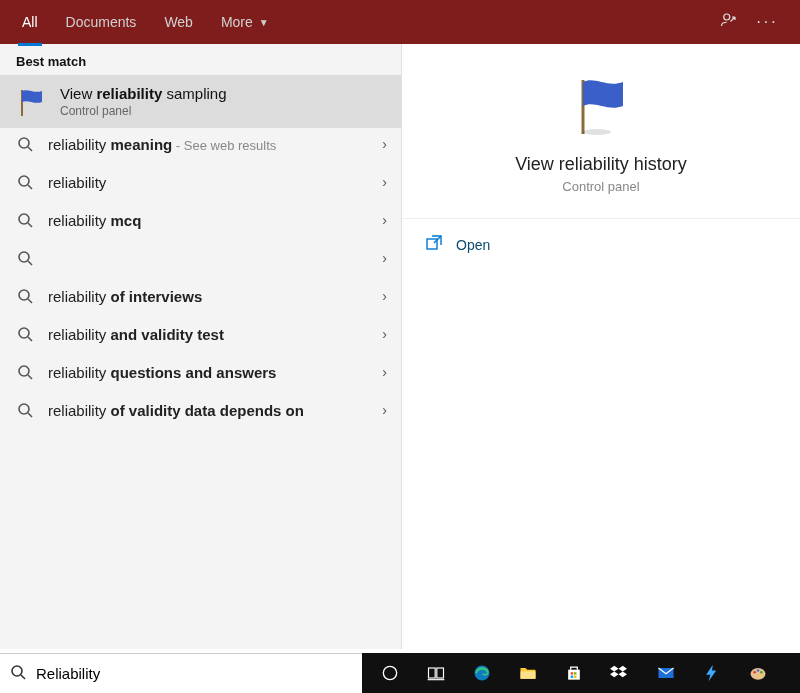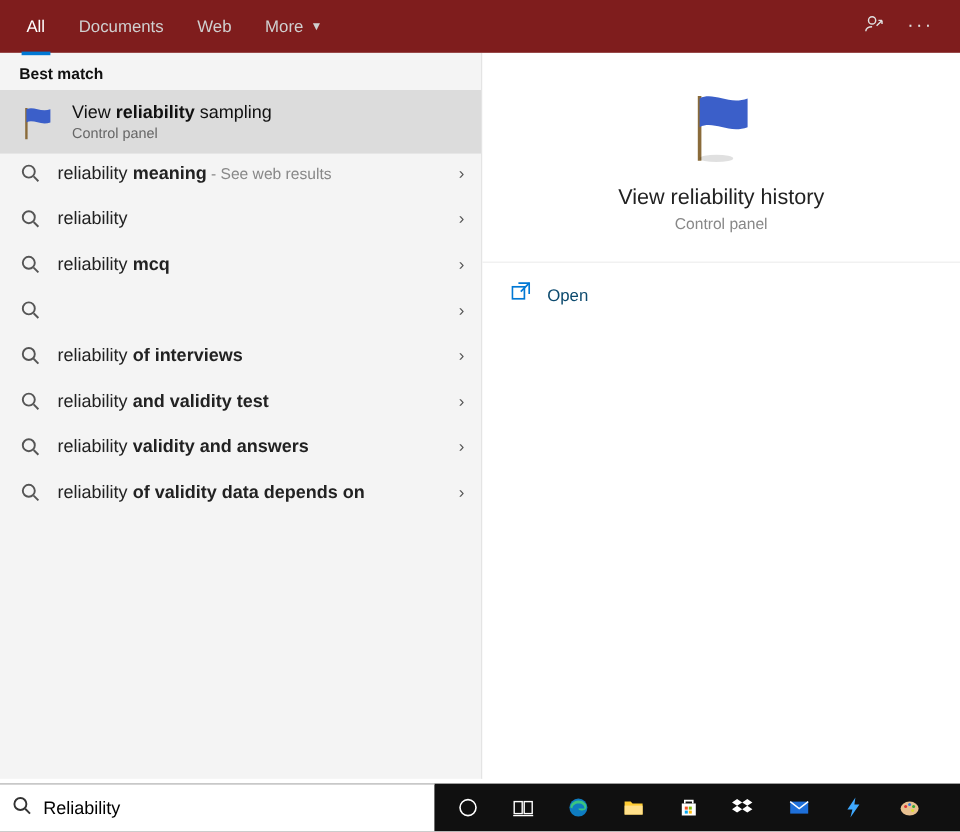--- a/index.html
+++ b/index.html
@@ -148,21 +148,21 @@
               <path d="M11 11l4 4"></path>
             </svg></span>
           <span class="label">reliability <b>and validity test</b></span>
           <span class="chevr">›</span>
         </div>
         <div class="webitem">
           <span class="searchicon"><svg width="16" height="16" viewBox="0 0 16 16" fill="none" stroke="#555" stroke-width="1.6">
               <circle cx="7" cy="7" r="5"></circle>
               <path d="M11 11l4 4"></path>
             </svg></span>
-          <span class="label">reliability <b>validity and answers</b></span>
+          <span class="label">reliability <b>questions and answers</b></span>
           <span class="chevr">›</span>
         </div>
         <div class="webitem">
           <span class="searchicon"><svg width="16" height="16" viewBox="0 0 16 16" fill="none" stroke="#555" stroke-width="1.6">
               <circle cx="7" cy="7" r="5"></circle>
               <path d="M11 11l4 4"></path>
             </svg></span>
           <span class="label">reliability <b>of validity data depends on</b></span>
           <span class="chevr">›</span>
         </div>

